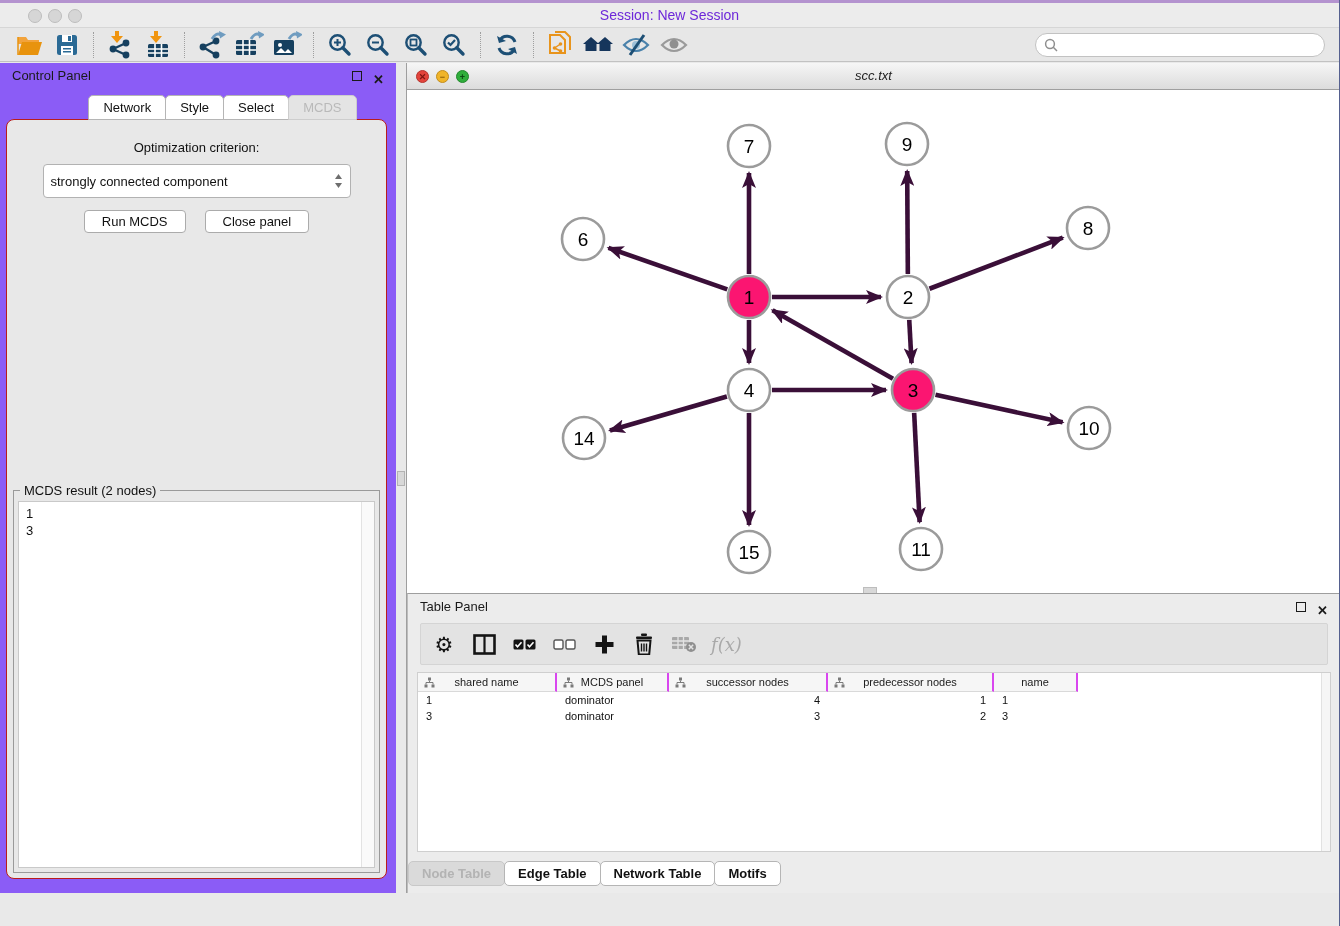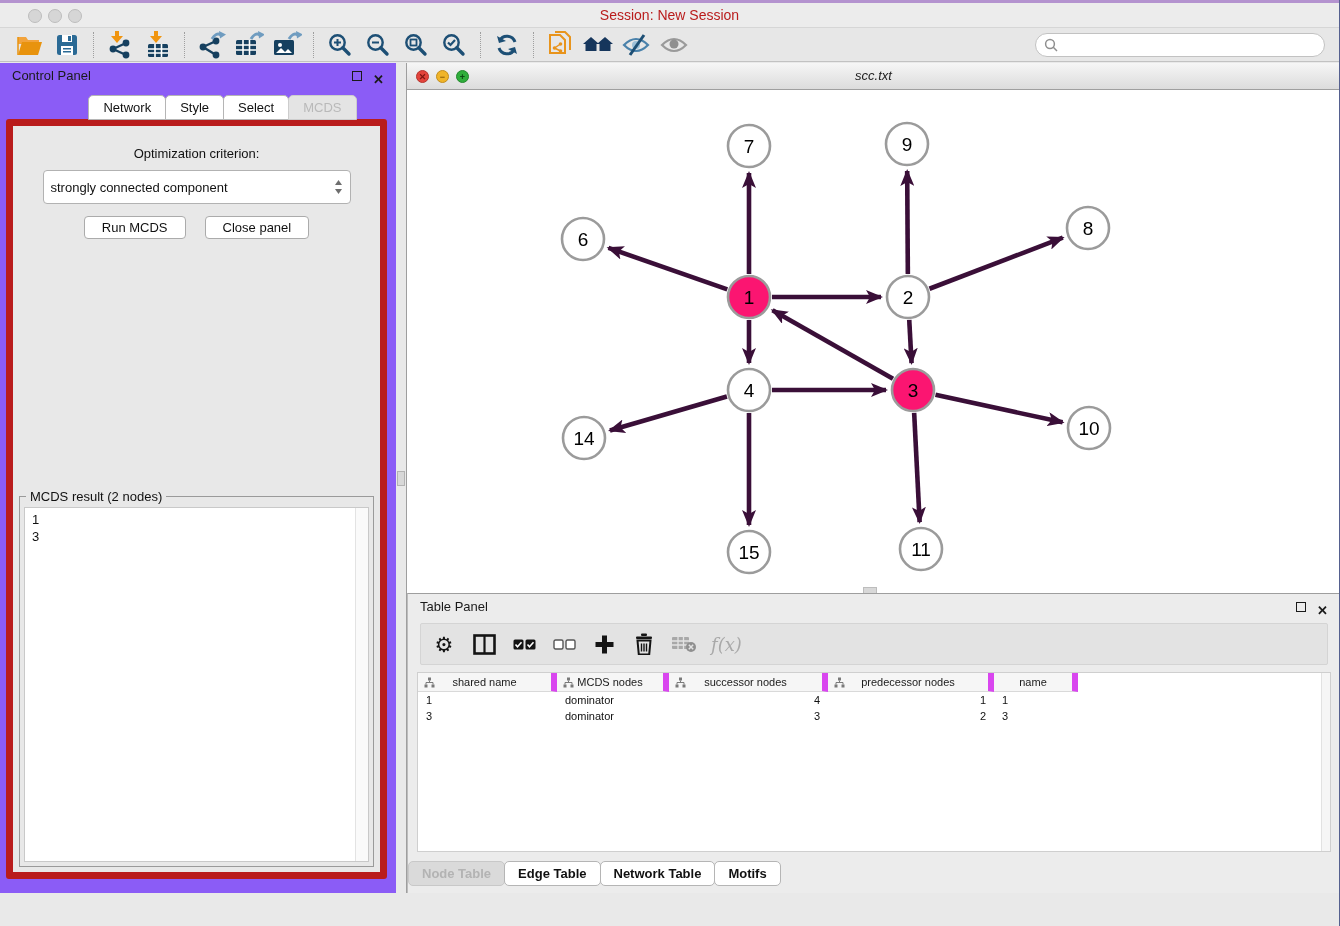--- a/index.html
+++ b/index.html
@@ -11,21 +11,21 @@
   }
   
   .titlebar {
     position:absolute; top:0; left:0; right:0; height:28px;
     background:#ececec; border-top:3px solid #b493cf; border-bottom:1px solid #d6d6d6;
   }
   .titlebar .lights { position:absolute; left:28px; top:6px; display:flex; gap:6px; }
   .titlebar .light { width:14px; height:14px; border-radius:50%; background:#d6d6d6; border:1px solid #bdbdbd; }
   .titlebar .title {
     position:absolute; left:0; right:0; top:4px; text-align:center;
-    font-size:14px; color:#b91c1c;
+    font-size:14px; color:#6d28d9;
   }
   
   .toolbar {
     position:absolute; top:28px; left:0; right:0; height:34px;
     background:#e7e7e7; border-bottom:1px solid #c2c2c2;
     display:flex; align-items:center; padding:0 10px;
   }
   .tbtn { width:38px; height:30px; display:flex; align-items:center; justify-content:center; background:transparent; border:none; cursor:default; flex:0 0 auto; }
   .tsep { width:1px; height:26px; border-left:1px dotted #9f9f9f; margin:0 7px; flex:0 0 auto; }
   .search {
@@ -40,21 +40,21 @@
   .ph-float { position:absolute; right:34px; top:8px; width:10px; height:10px; border:1.6px solid #1a1a1a; }
   .ph-close { position:absolute; right:12px; top:4px; font-size:13px; font-weight:bold; color:#1a1a1a; }
   .cp-tabs { position:absolute; left:0; right:0; top:32px; display:flex; justify-content:center; z-index:2;margin-left:48px; }
   .tab {
     background:#fff; border:1px solid #b5b5b5; border-radius:5px 5px 0 0;
     font-size:13px; color:#111; padding:4px 14px; margin-right:-1px;
   }
   .tab.active { background:#e4e4e4; color:#b9b9b9; border-color:#cdcdcd; }
   .cp-body {
     position:absolute; left:6px; right:9px; top:56px; bottom:14px;
-    background:#e8e8e8; border:7px solid #b91c1c; border-radius:3px;
+    background:#e8e8e8; border:1px solid #b91c1c; border-radius:8px;
   }
   .opt-label { text-align:center; margin-top:20px; font-size:13px; color:#111; }
   .dropdown {
     width:308px; height:32px; margin:9px auto 0 auto; background:#fff;
     border:1px solid #b2b2b2; border-radius:4px; display:flex; align-items:center;
     padding:16px 7px; font-size:13px; color:#111;
   }
   .dropdown .dd-label { flex:1; }
   .btn-row { display:flex; justify-content:center; gap:19px; margin-top:12px; }
   .btn {
@@ -105,21 +105,21 @@
   .tp-btn { display:flex; align-items:center; justify-content:center; min-width:26px; height:30px; background:transparent; border:none; }
   .gear-glyph { font-size:21px; color:#141414; line-height:1; }
   .fx-glyph { font-family:"DejaVu Serif", serif; font-style:italic; font-size:18px; color:#a9a9a9; }
   .dtable {
     position:absolute; left:9px; right:9px; top:78px; height:180px;
     background:#fff; border:1px solid #cfcfcf;
   }
   .dt-scroll { position:absolute; right:0; top:0; bottom:0; width:9px; background:#f6f6f6; border-left:1px solid #e2e2e2; }
   .dt-header { display:flex; height:19px; }
   .th {
-    background:#f6f6f6; border-right:6px solid #d946ef; border-bottom:1px solid #d9d9d9;
+    background:#f6f6f6; border-right:2px solid #d946ef; border-bottom:1px solid #d9d9d9;
     display:flex; align-items:center; justify-content:center; gap:6px;
     font-size:11px; color:#1a1a1a; position:relative;
   }
   .th .hier { position:absolute; left:6px; top:4px; }
   .tr { display:flex; height:16px; }
   .td { font-size:11px; color:#111; line-height:16px; padding:0 8px; overflow:hidden; }
   .td.right { text-align:right; }
   .tp-tabs { position:absolute; left:0; right:0; bottom:7px; display:flex; justify-content:flex-start; }
   .tab.bottom { border-radius:5px; padding:4px 13px; font-size:13px; font-weight:bold; }
   .tab.bottom.active { background:#dadada; color:#b3b3b3; border-color:#c8c8c8; font-weight:bold; }
@@ -470,21 +470,21 @@
             </svg>
             <span>shared name</span>
           </div>
           <div class="th" style="width: 112px;">
             <svg class="hier" width="11" height="11" viewBox="0 0 11 11">
               <rect x="4" y="0.5" width="3" height="3" fill="#7a7a7a"></rect>
               <path d="M5.5 3.5 v2 M2 5.5 h7 M2 5.5 v2 M9 5.5 v2" stroke="#7a7a7a" stroke-width="1"></path>
               <rect x="0.5" y="7.5" width="3" height="3" fill="#7a7a7a"></rect>
               <rect x="7.5" y="7.5" width="3" height="3" fill="#7a7a7a"></rect>
             </svg>
-            <span>MCDS nodes</span>
+            <span>MCDS panel</span>
           </div>
           <div class="th" style="width: 159px;">
             <svg class="hier" width="11" height="11" viewBox="0 0 11 11">
               <rect x="4" y="0.5" width="3" height="3" fill="#7a7a7a"></rect>
               <path d="M5.5 3.5 v2 M2 5.5 h7 M2 5.5 v2 M9 5.5 v2" stroke="#7a7a7a" stroke-width="1"></path>
               <rect x="0.5" y="7.5" width="3" height="3" fill="#7a7a7a"></rect>
               <rect x="7.5" y="7.5" width="3" height="3" fill="#7a7a7a"></rect>
             </svg>
             <span>successor nodes</span>
           </div>

